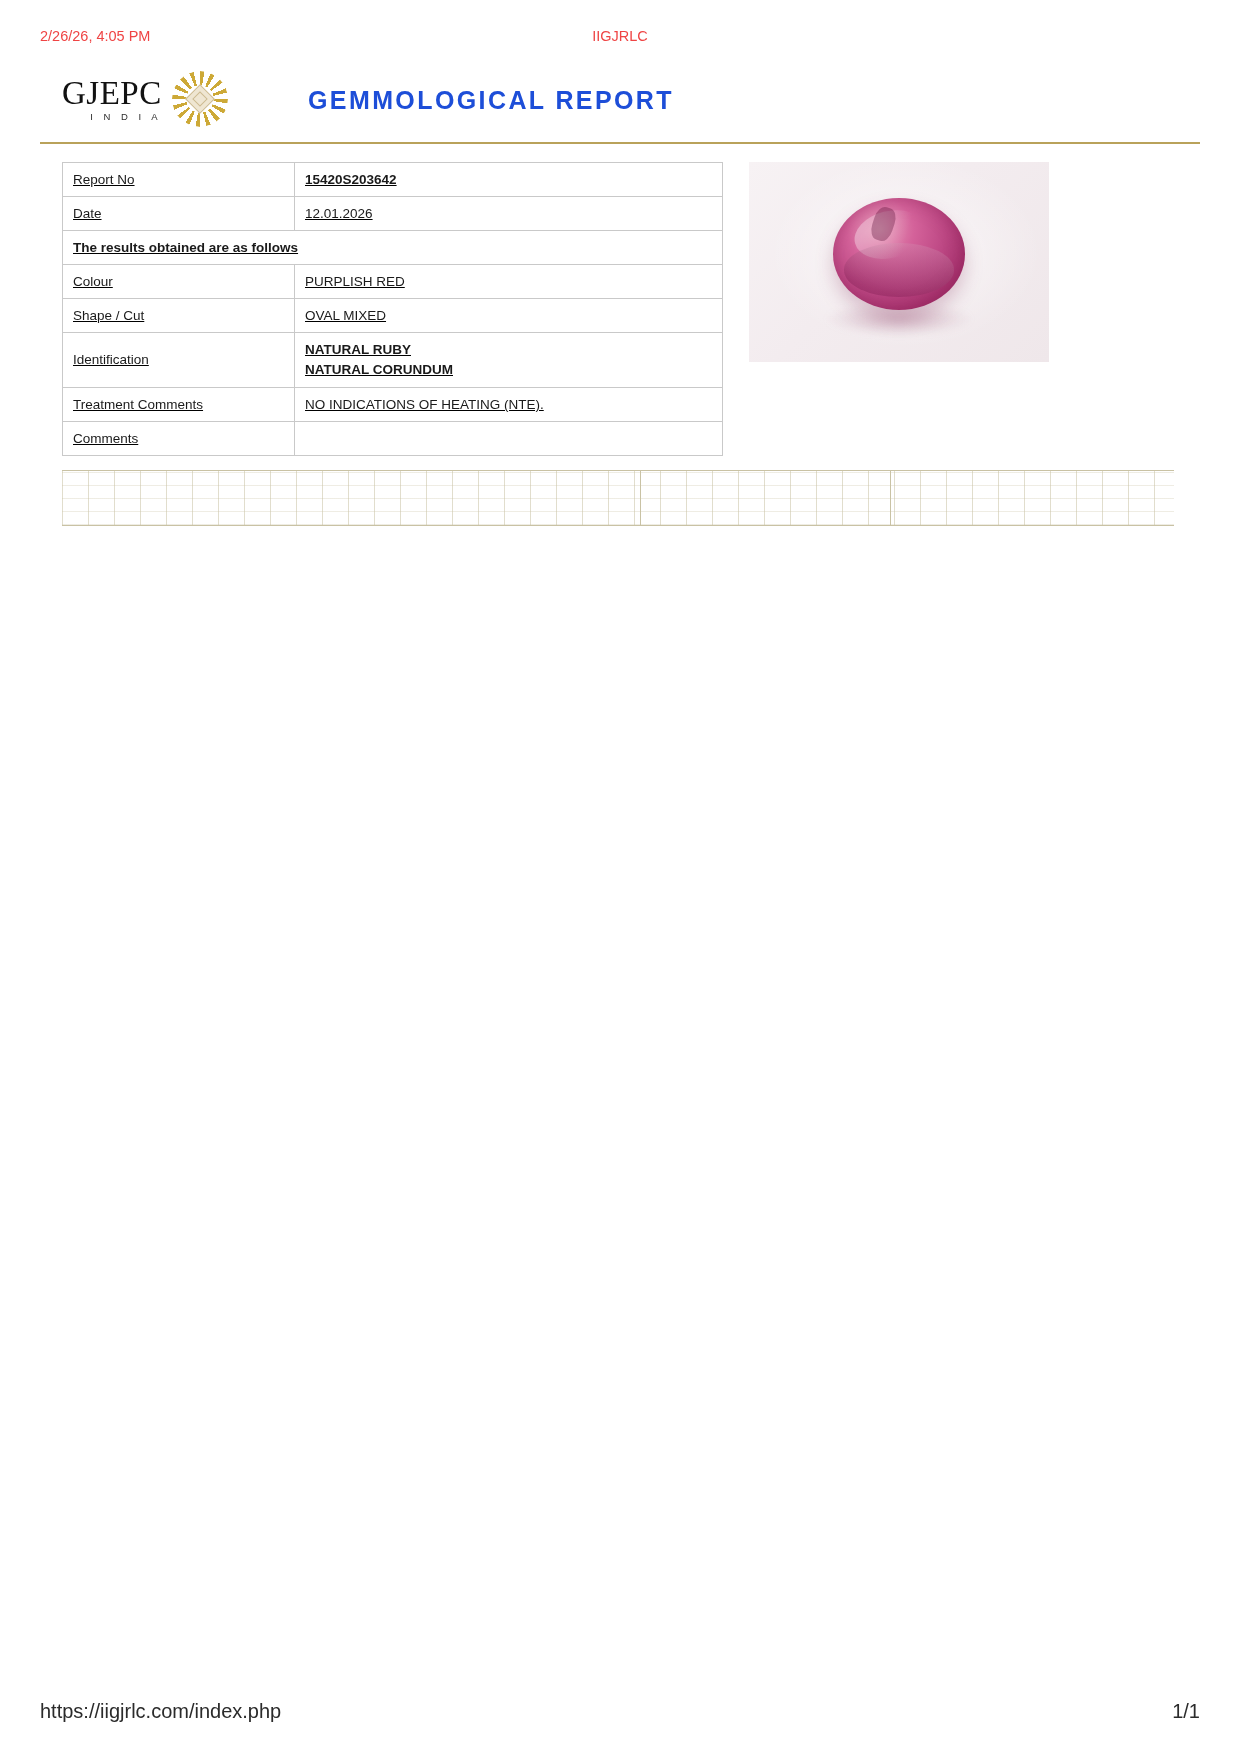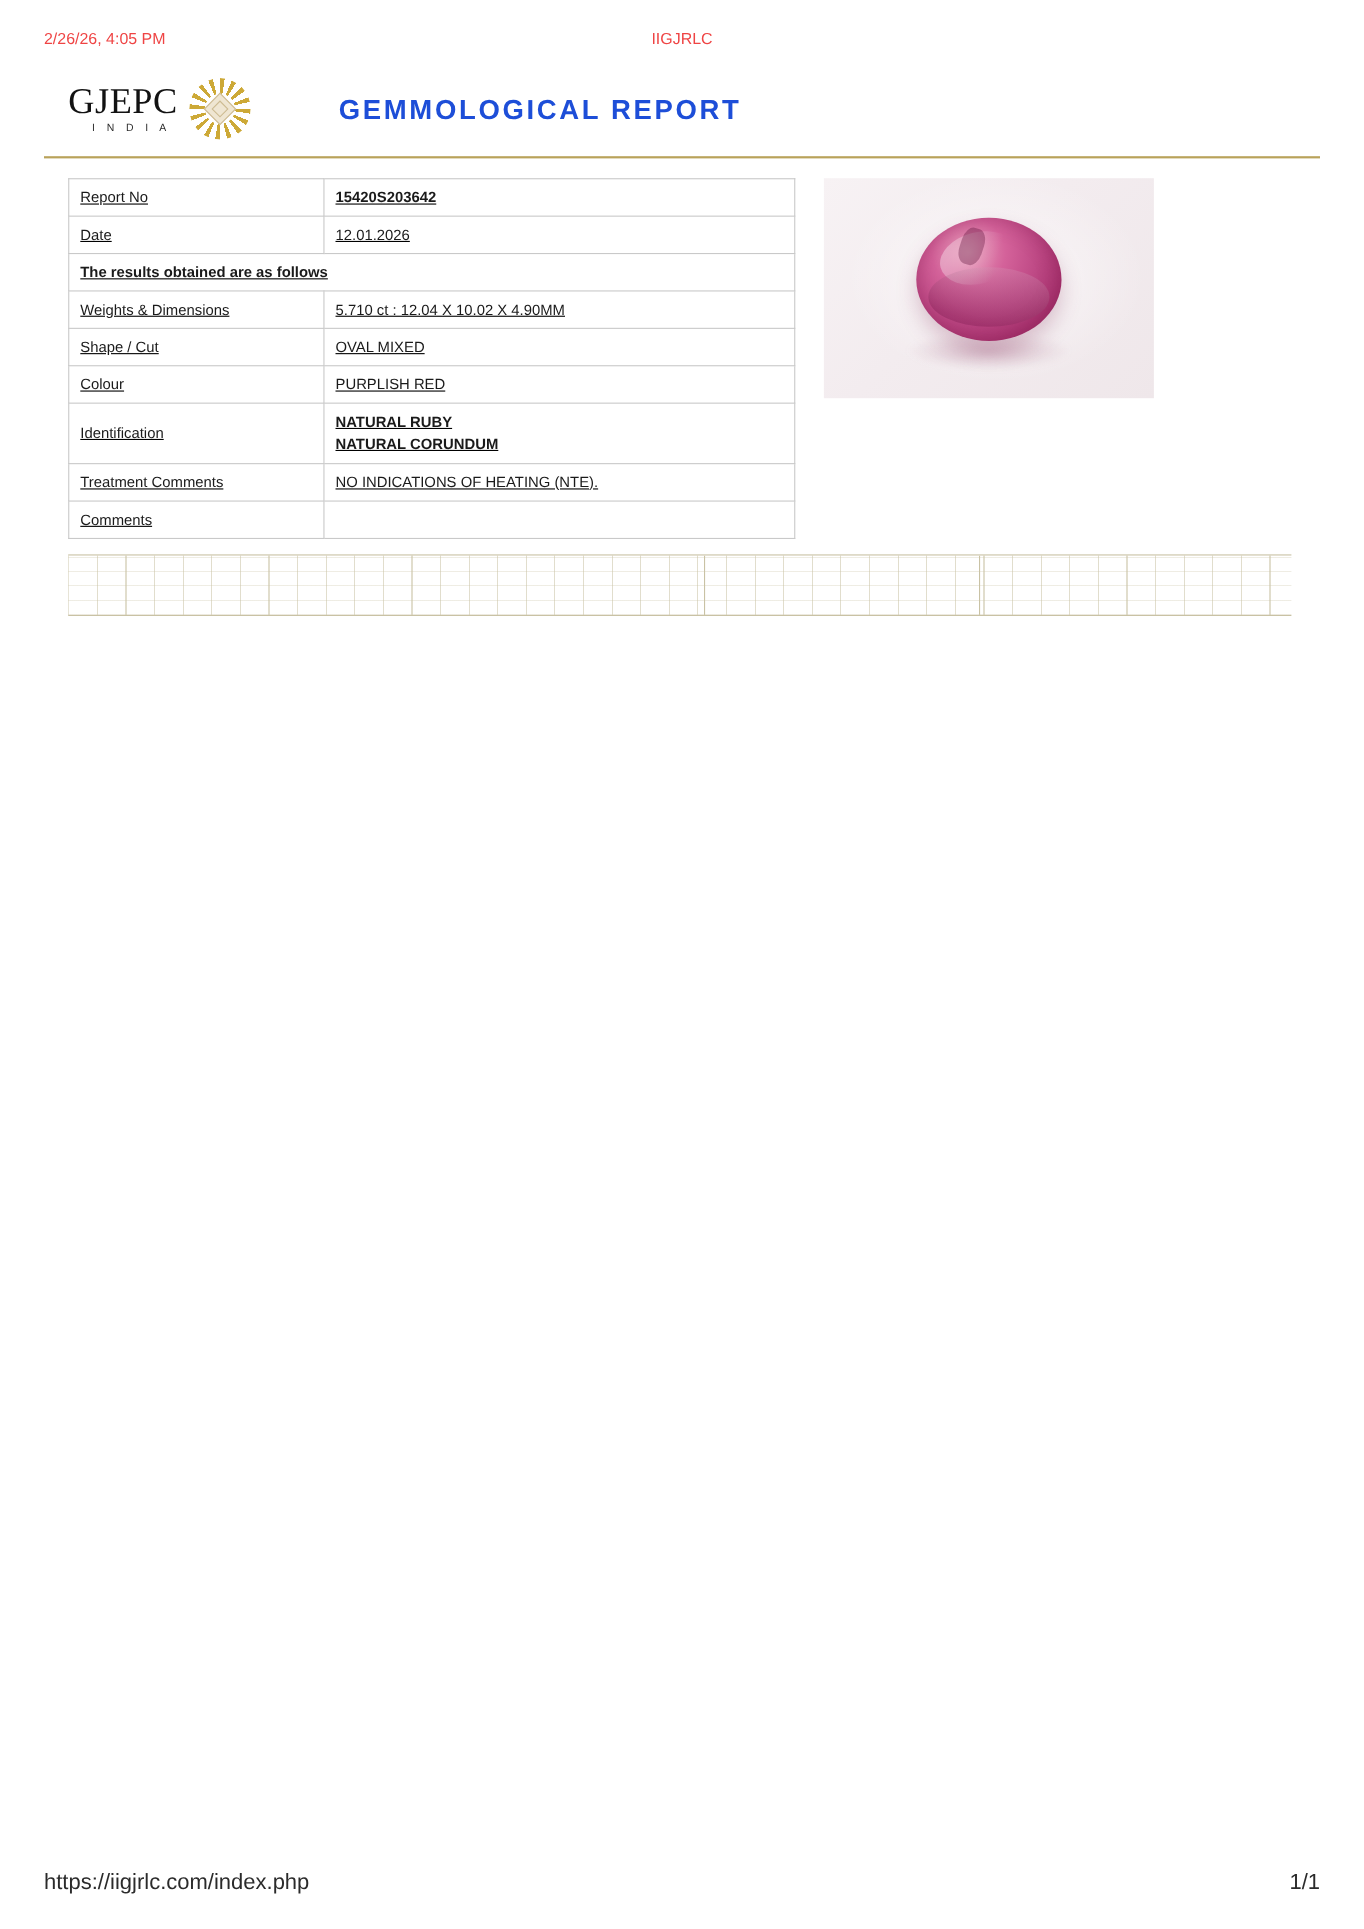--- a/index.html
+++ b/index.html
@@ -81,21 +81,21 @@
     position: absolute;
     left: 22px;
     top: 8px;
     display: flex;
     align-items: center;
     height: 62px;
   }
   .gjepc-word {
     display: flex;
     flex-direction: column;
-    align-items: center;
+    align-items: flex-end;
     line-height: 1;
   }
   .gjepc-main {
     font-family: "Liberation Serif", serif;
     font-size: 33px;
     letter-spacing: 0.5px;
     color: #121212;
     font-weight: 400;
   }
   .gjepc-sub {
@@ -376,30 +376,26 @@
           <td class="value bold">15420S203642</td>
         </tr>
         <tr>
           <td class="label">Date</td>
           <td class="value">12.01.2026</td>
         </tr>
         <tr>
           <td class="label bold" colspan="2">The results obtained are as follows</td>
         </tr>
         <tr>
-          <td class="label">Weights &amp; Dimensions</td>
-          <td class="value">5.710 ct : 12.04 X 10.02 X 4.90MM</td>
+          <td class="label">Colour</td>
+          <td class="value">PURPLISH RED</td>
         </tr>
         <tr>
           <td class="label">Shape / Cut</td>
           <td class="value">OVAL MIXED</td>
-        </tr>
-        <tr>
-          <td class="label">Colour</td>
-          <td class="value">PURPLISH RED</td>
         </tr>
         <tr>
           <td class="label">Identification</td>
           <td class="value bold two-line">
             <div>NATURAL RUBY</div>
             <div>NATURAL CORUNDUM</div>
           </td>
         </tr>
         <tr>
           <td class="label">Treatment Comments</td>

